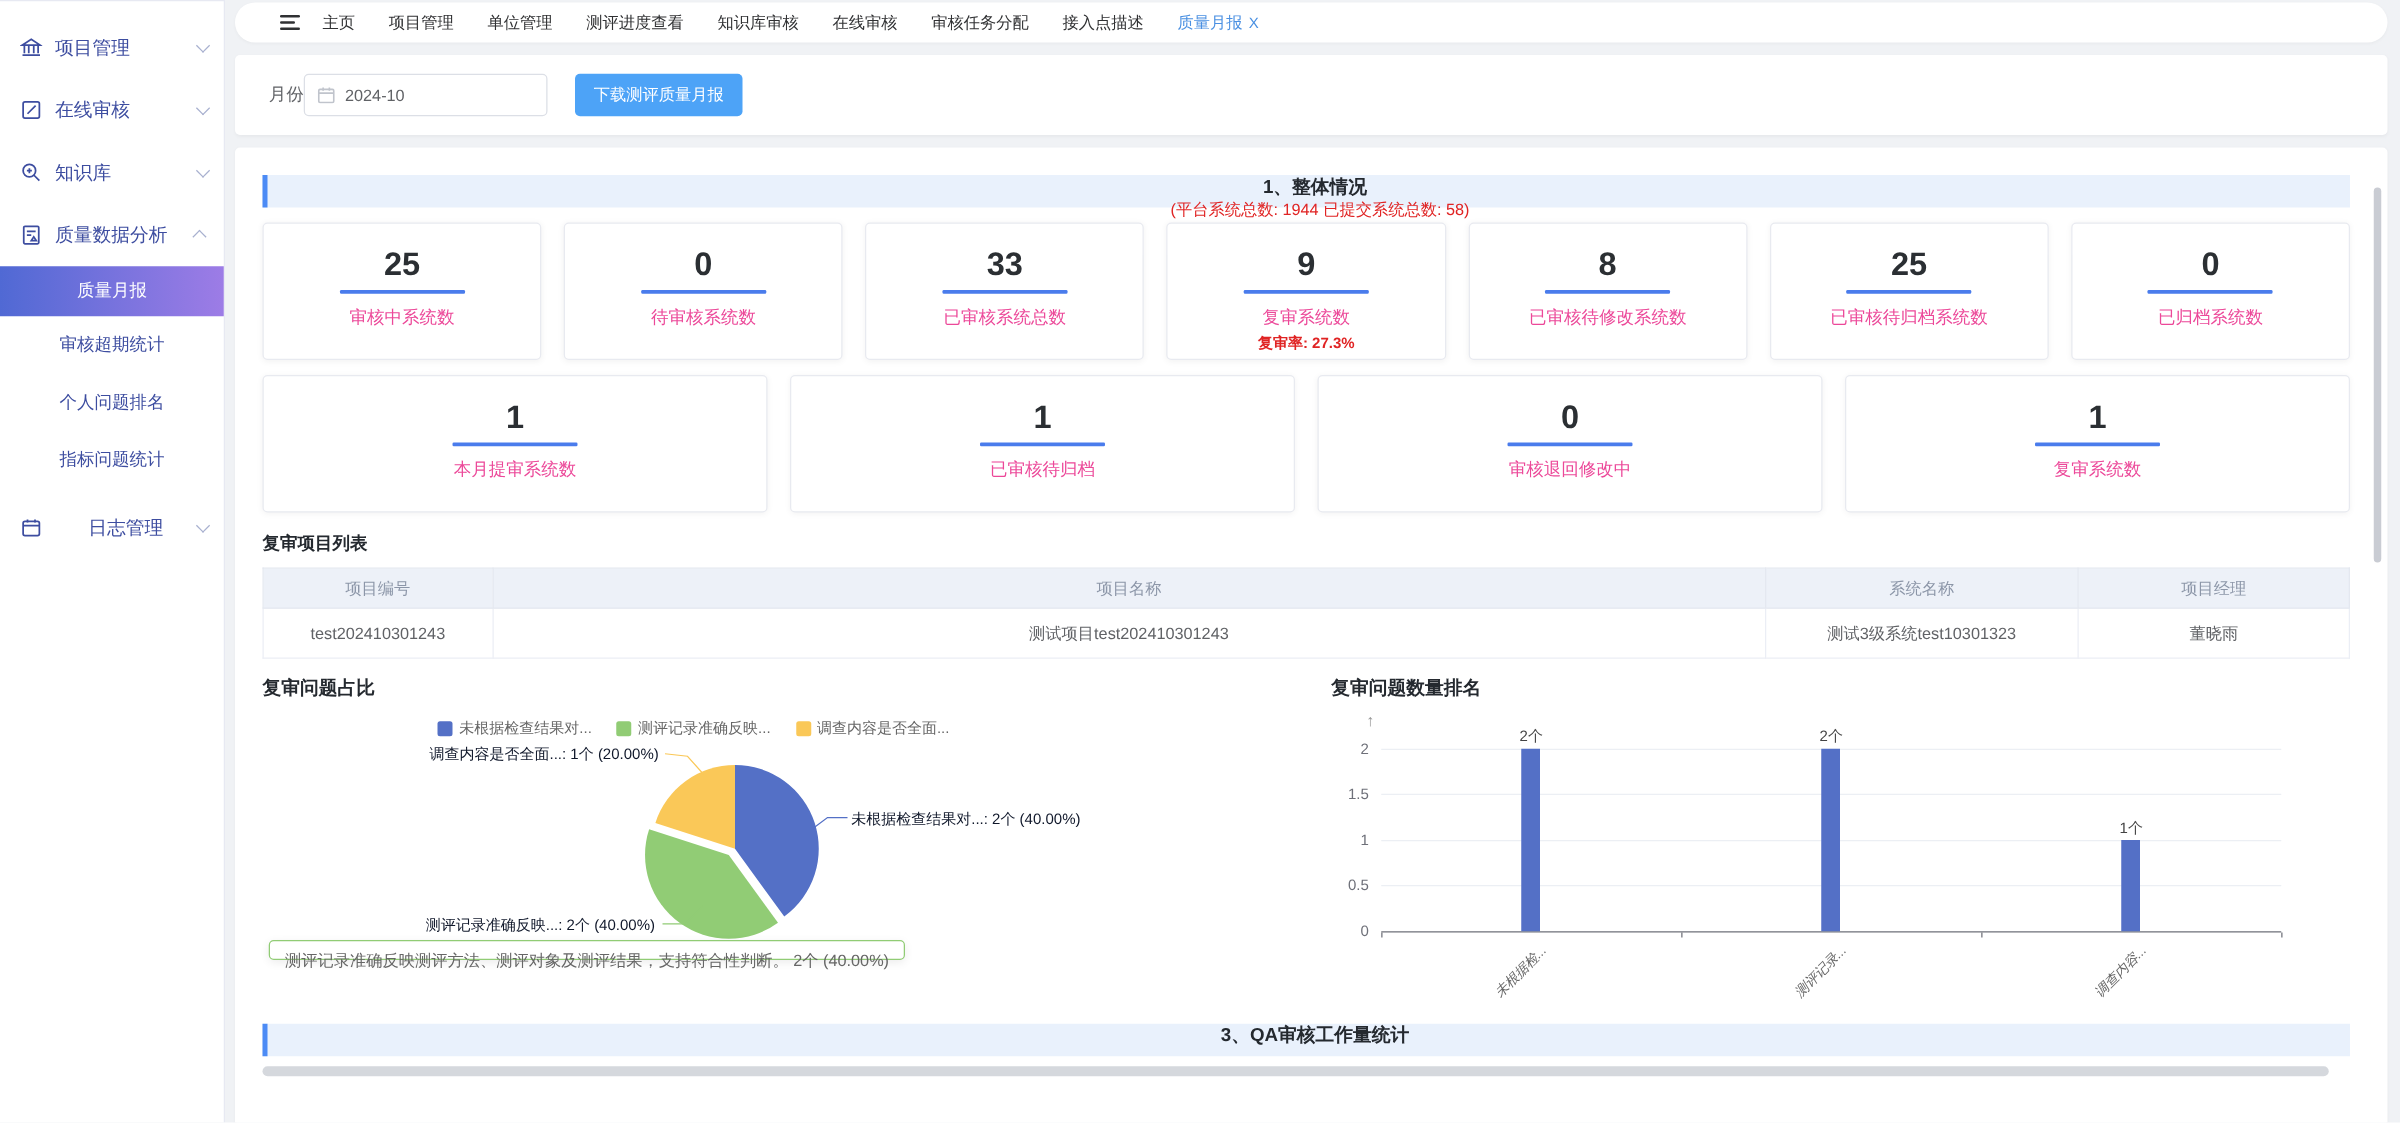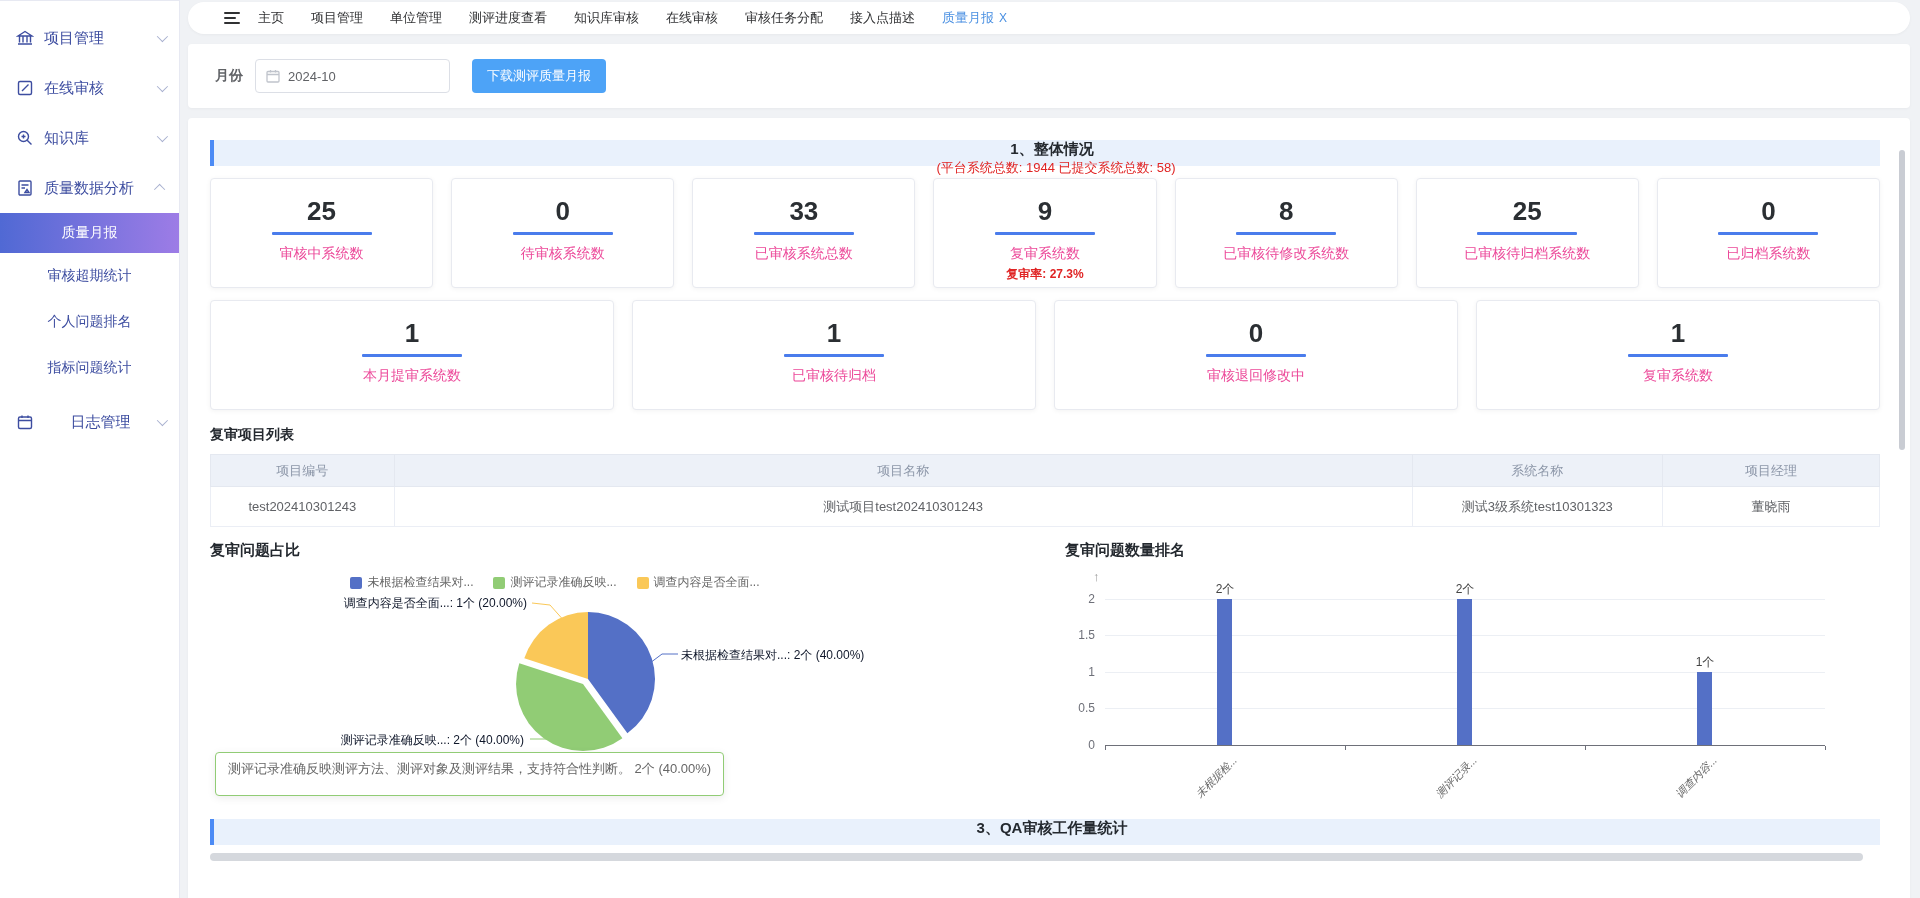--- a/index.html
+++ b/index.html
@@ -42,21 +42,21 @@
   .hamburger i:nth-child(2){ width:12px; }
   .nav-tab { font-size:13px; color:#303133; margin-right:27px; cursor:pointer; white-space:nowrap; }
   .nav-tab.active { color:#4a90e2; }
   .nav-tab .close-x { margin-left:5px; font-size:12px; }
   
   .filter-card {
     position:absolute; left:188px; top:44px; right:10px; height:64px;
     background:#fff; border-radius:4px; box-shadow:0 1px 3px rgba(0,0,0,.04);
     display:flex; align-items:center; padding-left:27px; z-index:3;
   }
-  .filter-label { font-size:14px; color:#606266; margin-right:12px;font-weight:bold; }
+  .filter-label { font-size:14px; color:#606266; margin-right:0; }
   .month-input {
     width:195px; height:34px; border:1px solid #dcdfe6; border-radius:4px;
     display:flex; align-items:center; padding:0 10px; background:#fff;
   }
   .month-input input {
     border:none; outline:none; font-size:13px; color:#606266; width:130px;
     margin-left:8px; font-family:inherit; background:transparent;
   }
   .cal-icon svg { width:14px; height:14px; stroke:#c0c4cc; fill:none; stroke-width:1.3; display:block; }
   .dl-btn {
@@ -99,21 +99,21 @@
   .charts-row { display:flex; margin-top:14px; }
   .chart-box { position:relative; }
   .chart-box.pie-box { width:690px; height:270px; margin-right:165px; }
   .chart-box.bar-box { width:815px; height:270px; }
   .chart-title { font-size:15px; font-weight:bold; color:#24292f; }
   .legend-row { display:flex; justify-content:center; gap:20px; margin-top:14px; }
   .legend-item { display:flex; align-items:center; font-size:12px; color:#666; }
   .legend-swatch { width:12px; height:12px; border-radius:2px; margin-right:5px; }
   .pie-callout { position:absolute; font-size:12px; color:#0f172a; white-space:nowrap; }
   .pie-tooltip {
-    position:absolute; left:5px; top:211px; height:44px; line-height:32px;
+    position:absolute; left:5px; top:211px; height:16px; line-height:32px;
     border:1px solid #91cc75; border-radius:4px; background:#fff; padding:0 12px;
     font-size:13px; color:#666; box-shadow:0 2px 8px rgba(0,0,0,.08); white-space:nowrap;
   }
   
   .bar-plot { position:absolute; left:0; top:0; width:815px; height:270px; }
   .gridline { position:absolute; left:40px; width:720px; height:1px; background:#ecef f2; background:#eceff4; }
   .axis-line { position:absolute; left:40px; top:204px; width:720px; height:1px; background:#6e7079; }
   .axis-tick { position:absolute; top:205px; width:1px; height:4px; background:#6e7079; }
   .ytick { position:absolute; width:30px; text-align:right; font-size:12px; color:#6e7079; }
   .axis-arrow { position:absolute; left:28px; top:28px; font-size:13px; color:#999; }

